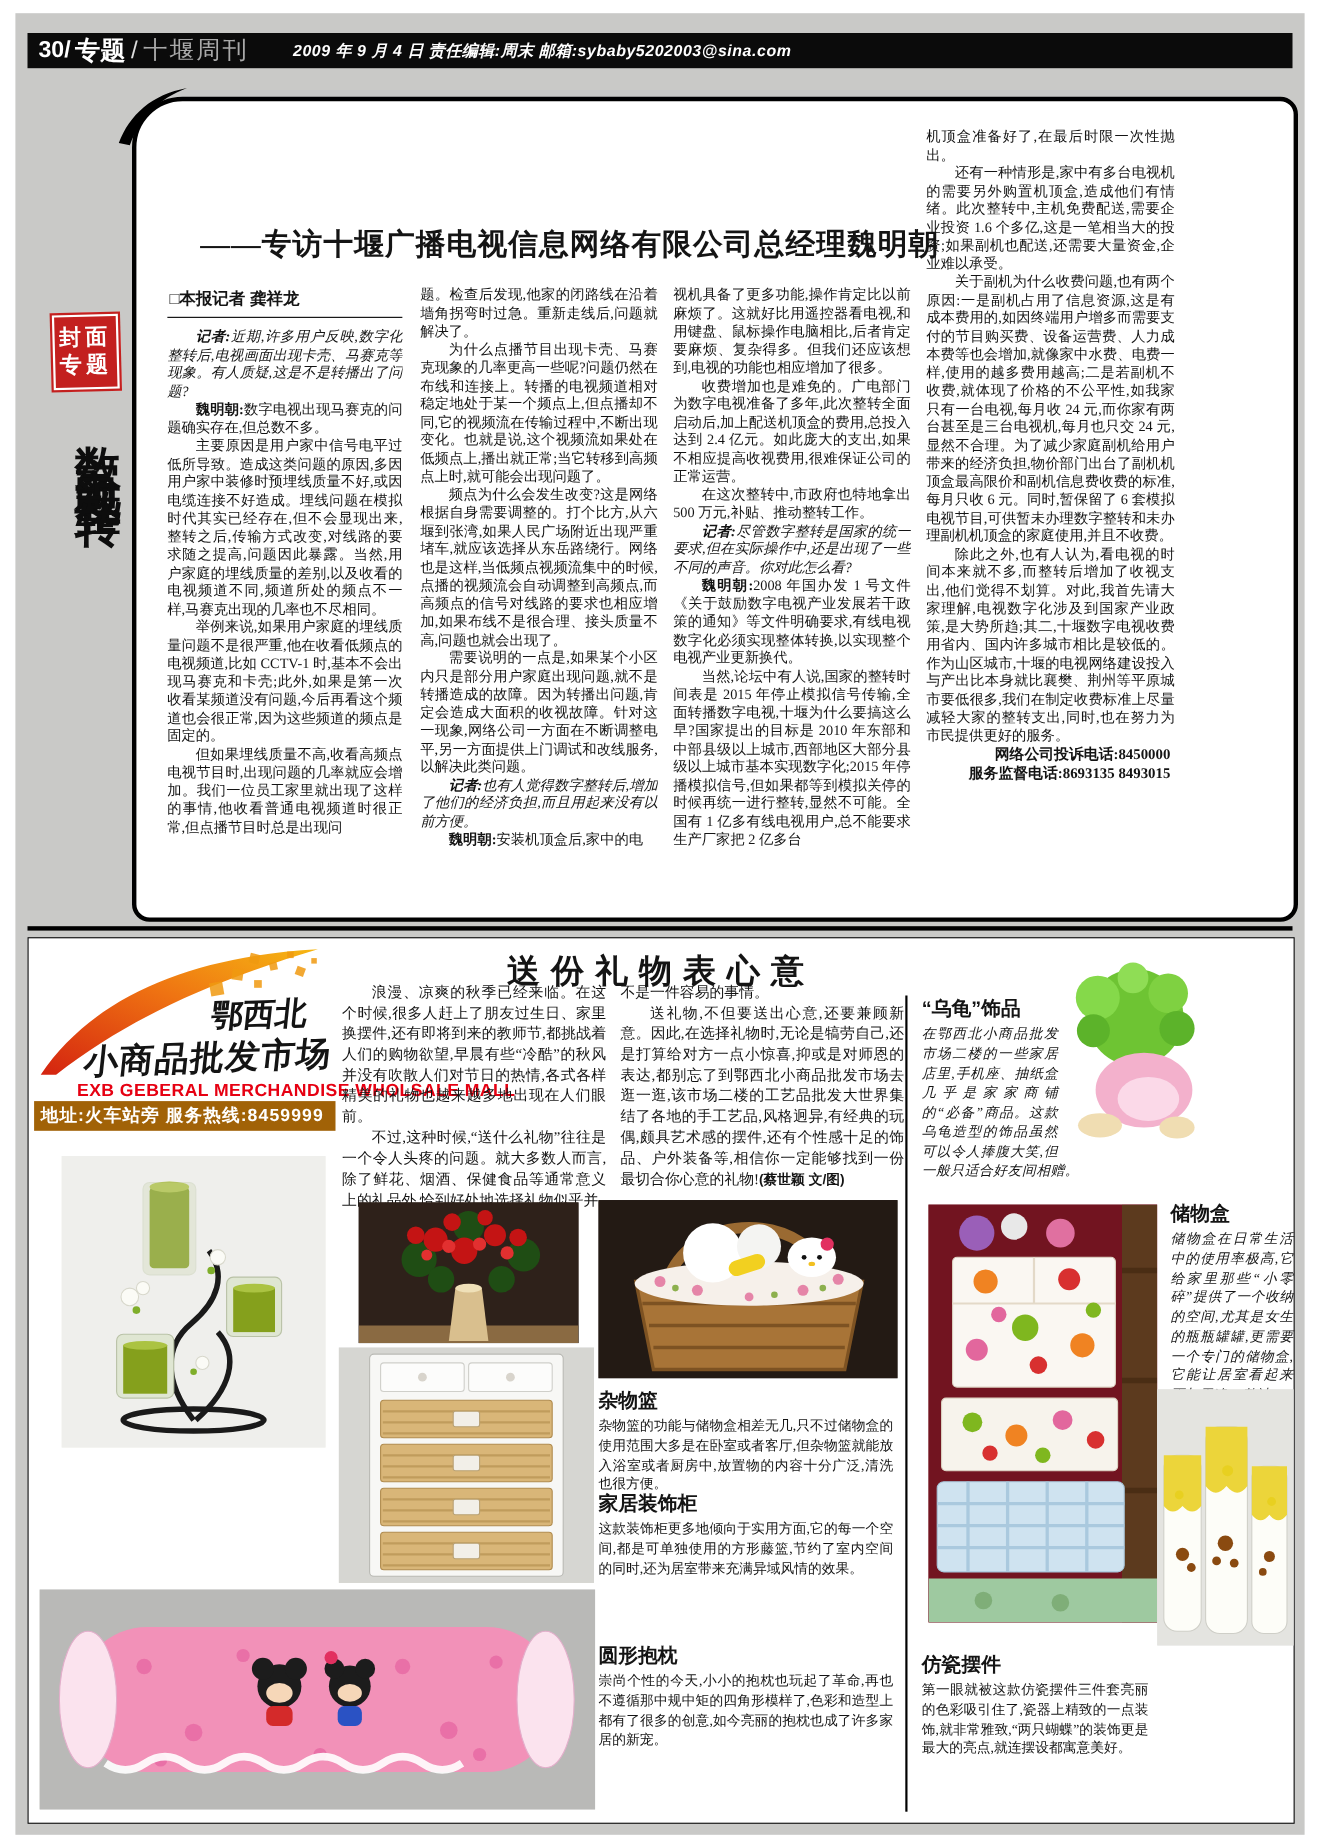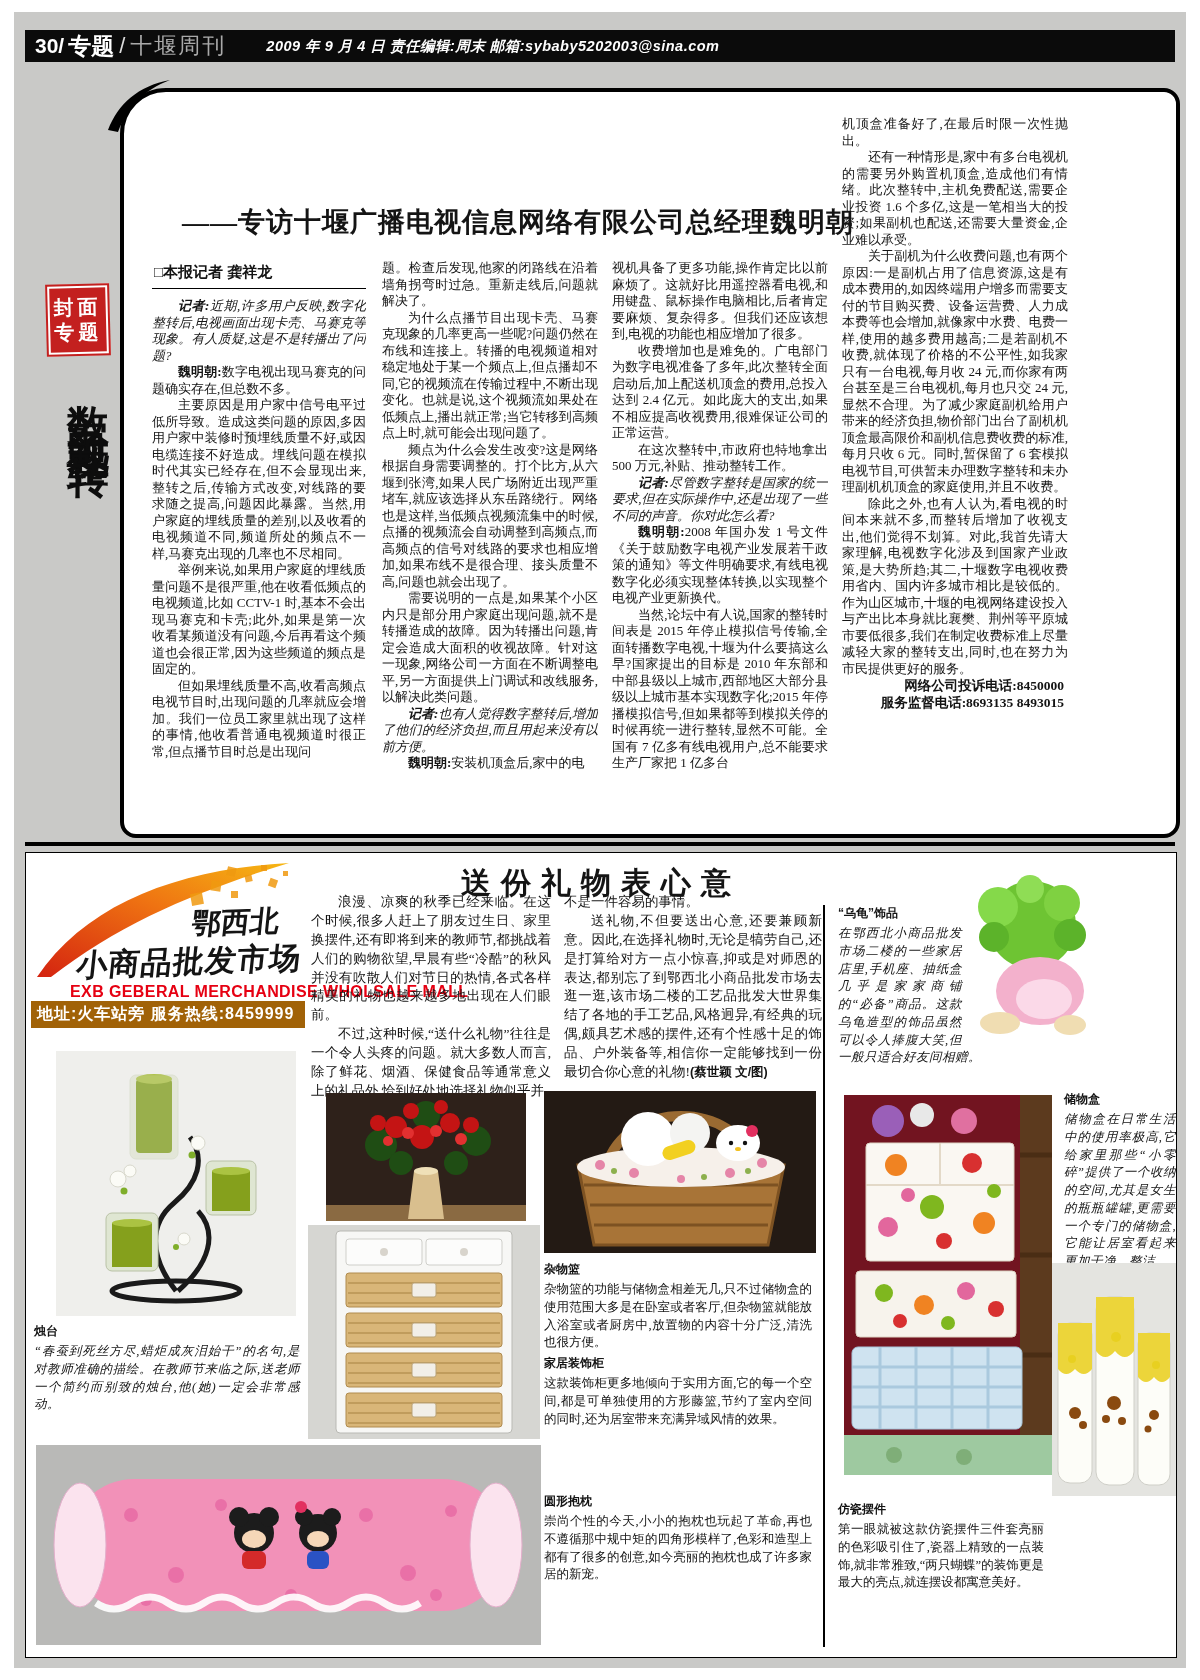--- a/index.html
+++ b/index.html
@@ -52,21 +52,21 @@
   #gift-title{left:0;right:0;top:10px;text-align:center;font-size:30px;font-weight:900;letter-spacing:10px;}
   #gift-divider{left:797px;top:52px;width:1.5px;height:742px;background:#000;}
 
   .intro{font-size:13.5px;line-height:1.4;text-align:justify;}
   .intro p{margin:0;text-indent:2em;}
   .intro p.cont{text-indent:0;}
   #intro1{left:285px;top:40px;width:240px;height:196px;}
   #intro2{left:538px;top:40px;width:258px;height:196px;}
   .credit{font-weight:700;font-family:"Liberation Sans",sans-serif;font-size:12.5px;}
 
-  .gift-item .gt{font-weight:700;font-size:12px;font-family:"Liberation Sans","DejaVu Sans",sans-serif;margin:0 0 3px 0;}
+  .gift-item .gt{font-weight:700;font-size:18px;font-family:"Liberation Sans","DejaVu Sans",sans-serif;margin:0 0 3px 0;}
   .gift-item .gx{font-size:12.5px;line-height:1.42;text-align:justify;margin:0;}
   .kai .gx{font-style:italic;letter-spacing:.5px;}
 
   .photo{overflow:hidden;background:#eee;}
   .photo svg{display:block;}
 
   
   #ad{left:5px;top:6px;width:272px;height:186px;}
   #ad .zh1{position:absolute;right:24px;top:44px;font-size:29px;font-weight:900;transform:skewX(-8deg) rotate(-2deg);}
   #ad .zh2{position:absolute;right:2px;top:82px;font-size:31px;font-weight:900;transform:skewX(-8deg) rotate(-2deg);letter-spacing:1px;}
@@ -133,21 +133,21 @@
       <p class="para">需要说明的一点是,如果某个小区内只是部分用户家庭出现问题,就不是转播造成的故障。因为转播出问题,肯定会造成大面积的收视故障。针对这一现象,网络公司一方面在不断调整电平,另一方面提供上门调试和改线服务,以解决此类问题。</p>
       <p class="para q"><b class="lead">记者:</b>也有人觉得数字整转后,增加了他们的经济负担,而且用起来没有以前方便。</p>
       <p class="para"><b class="lead">魏明朝:</b>安装机顶盒后,家中的电</p>
     </div>
   <div id="col3" class="abs col">
       <p class="para cont">视机具备了更多功能,操作肯定比以前麻烦了。这就好比用遥控器看电视,和用键盘、鼠标操作电脑相比,后者肯定要麻烦、复杂得多。但我们还应该想到,电视的功能也相应增加了很多。</p>
       <p class="para">收费增加也是难免的。广电部门为数字电视准备了多年,此次整转全面启动后,加上配送机顶盒的费用,总投入达到 2.4 亿元。如此庞大的支出,如果不相应提高收视费用,很难保证公司的正常运营。</p>
       <p class="para">在这次整转中,市政府也特地拿出 500 万元,补贴、推动整转工作。</p>
       <p class="para q"><b class="lead">记者:</b>尽管数字整转是国家的统一要求,但在实际操作中,还是出现了一些不同的声音。你对此怎么看?</p>
       <p class="para"><b class="lead">魏明朝:</b>2008 年国办发 1 号文件《关于鼓励数字电视产业发展若干政策的通知》等文件明确要求,有线电视数字化必须实现整体转换,以实现整个电视产业更新换代。</p>
-      <p class="para">当然,论坛中有人说,国家的整转时间表是 2015 年停止模拟信号传输,全面转播数字电视,十堰为什么要搞这么早?国家提出的目标是 2010 年东部和中部县级以上城市,西部地区大部分县级以上城市基本实现数字化;2015 年停播模拟信号,但如果都等到模拟关停的时候再统一进行整转,显然不可能。全国有 7 亿多有线电视用户,总不能要求生产厂家把 1 亿多台</p>
+      <p class="para">当然,论坛中有人说,国家的整转时间表是 2015 年停止模拟信号传输,全面转播数字电视,十堰为什么要搞这么早?国家提出的目标是 2010 年东部和中部县级以上城市,西部地区大部分县级以上城市基本实现数字化;2015 年停播模拟信号,但如果都等到模拟关停的时候再统一进行整转,显然不可能。全国有 1 亿多有线电视用户,总不能要求生产厂家把 2 亿多台</p>
     </div>
   <div id="col4" class="abs col">
       <p class="para cont">机顶盒准备好了,在最后时限一次性抛出。</p>
       <p class="para">还有一种情形是,家中有多台电视机的需要另外购置机顶盒,造成他们有情绪。此次整转中,主机免费配送,需要企业投资 1.6 个多亿,这是一笔相当大的投资;如果副机也配送,还需要大量资金,企业难以承受。</p>
       <p class="para">关于副机为什么收费问题,也有两个原因:一是副机占用了信息资源,这是有成本费用的,如因终端用户增多而需要支付的节目购买费、设备运营费、人力成本费等也会增加,就像家中水费、电费一样,使用的越多费用越高;二是若副机不收费,就体现了价格的不公平性,如我家只有一台电视,每月收 24 元,而你家有两台甚至是三台电视机,每月也只交 24 元,显然不合理。为了减少家庭副机给用户带来的经济负担,物价部门出台了副机机顶盒最高限价和副机信息费收费的标准,每月只收 6 元。同时,暂保留了 6 套模拟电视节目,可供暂未办理数字整转和未办理副机机顶盒的家庭使用,并且不收费。</p>
       <p class="para">除此之外,也有人认为,看电视的时间本来就不多,而整转后增加了收视支出,他们觉得不划算。对此,我首先请大家理解,电视数字化涉及到国家产业政策,是大势所趋;其二,十堰数字电视收费用省内、国内许多城市相比是较低的。作为山区城市,十堰的电视网络建设投入与产出比本身就比襄樊、荆州等平原城市要低很多,我们在制定收费标准上尽量减轻大家的整转支出,同时,也在努力为市民提供更好的服务。</p>
       <p class="para phone">网络公司投诉电话:8450000</p>
       <p class="para phone">服务监督电话:8693135 8493015</p>
     </div>
 </div>
@@ -214,24 +214,20 @@
         <circle cx="142" cy="92" r="7"></circle>
           <circle cx="128" cy="188" r="6"></circle>
       </g>
       <g fill="#7fae2a">
           <circle cx="68" cy="140" r="3.5"></circle>
           <circle cx="136" cy="104" r="3.5"></circle>
           <circle cx="120" cy="196" r="3"></circle>
         </g>
     </svg>
   </div>
-  <div id="candle-cap" class="abs gift-item kai">
-    <p class="gt">烛台</p>
-    <p class="gx">“春蚕到死丝方尽,蜡炬成灰泪始干”的名句,是对教师准确的描绘。在教师节来临之际,送老师一个简约而别致的烛台,他(她)一定会非常感动。</p>
-  </div>
 
   <div id="pillow-photo" class="abs photo">
     <svg width="505" height="200" viewBox="0 0 505 200">
       <rect width="505" height="200" fill="#b9b9b7"></rect>
       <rect x="34" y="34" width="436" height="132" rx="64" fill="#f291b8"></rect>
       <g fill="#e766a2" opacity=".75">
         <circle cx="95" cy="70" r="7"></circle>
           <circle cx="140" cy="130" r="8"></circle>
           <circle cx="185" cy="60" r="6"></circle>
         <circle cx="330" cy="70" r="7"></circle>

